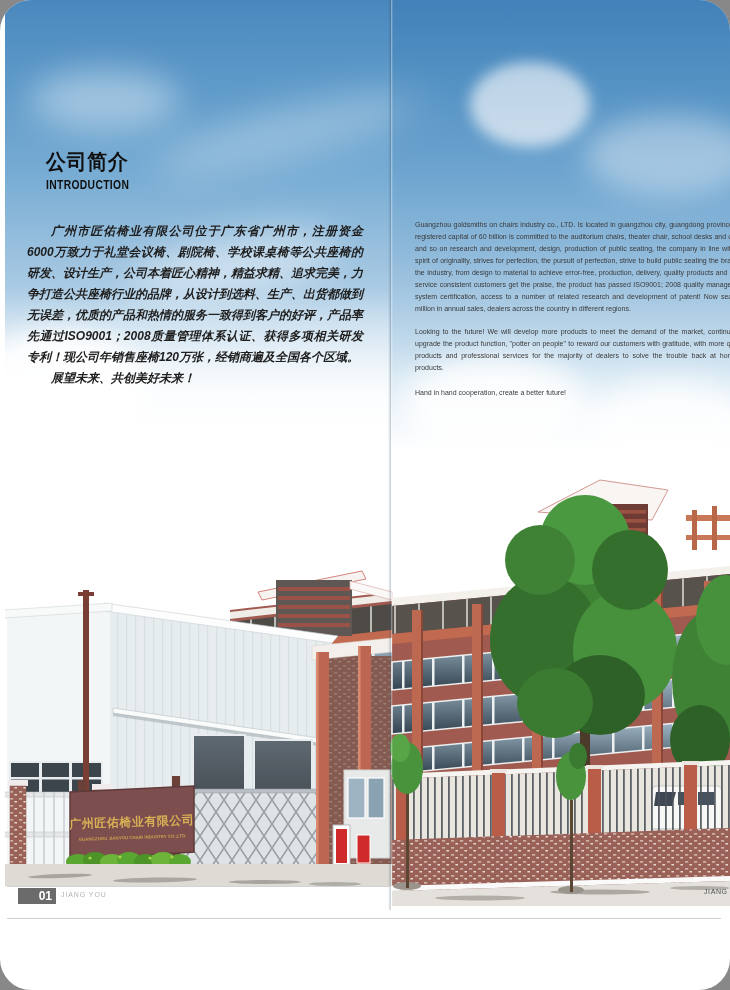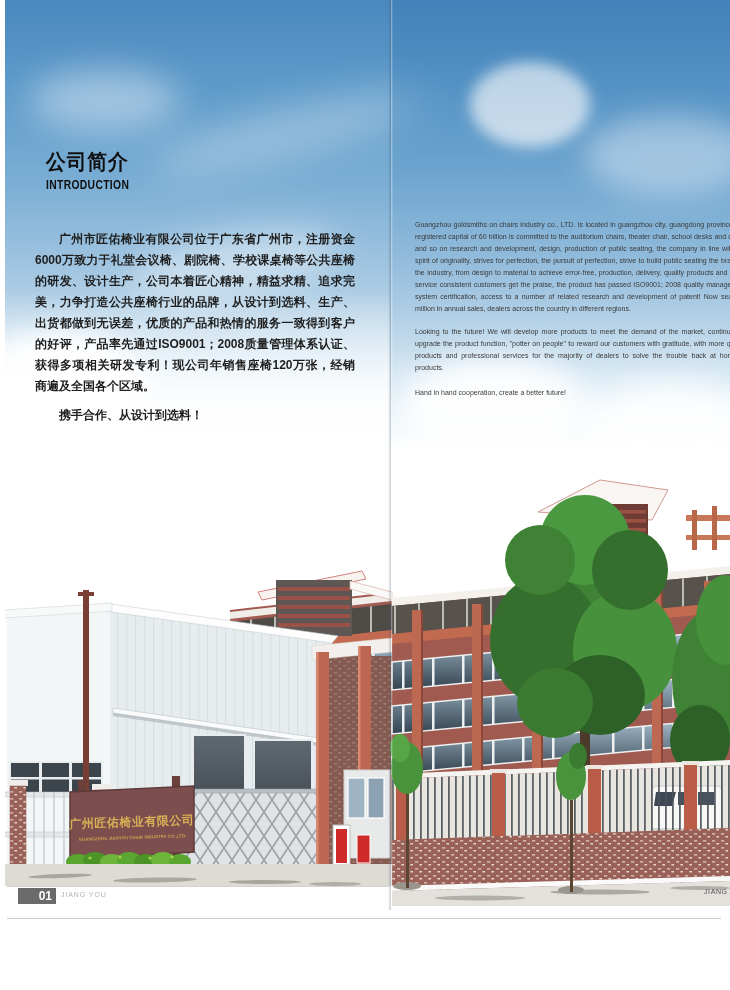--- a/index.html
+++ b/index.html
@@ -1,19 +1,20 @@
 <!DOCTYPE html>
 <html><head>
 <meta charset="utf-8">
 <style>
   html,body{margin:0;padding:0;background:#888;}
   .page{
     position:relative;width:730px;height:990px;margin:0 auto;
     background:#fff;overflow:hidden;
     font-family:"Liberation Sans",sans-serif;
+    border-radius:31px;
   }
   
   .sky{
     position:absolute;left:0;top:0;width:730px;height:470px;
     background:linear-gradient(180deg,#4a87bd 0%,#5e9ac9 18%,#79add4 38%,#a3c6e1 58%,#d7e8f3 80%,#ffffff 96%);
   }
   .cloud{position:absolute;background:#fff;border-radius:50%;}
   .c1{left:-30px;top:330px;width:180px;height:120px;filter:blur(13px);opacity:.96;}
   .c2{left:130px;top:235px;width:210px;height:60px;filter:blur(18px);opacity:.45;transform:rotate(-10deg);}
   .c3{left:30px;top:70px;width:150px;height:60px;filter:blur(17px);opacity:.4;}
@@ -45,21 +46,21 @@
   .title-block .sub{
     margin-top:2px;font-size:12px;font-weight:bold;letter-spacing:.4px;
     transform:scaleX(.86);transform-origin:left center;white-space:nowrap;
   }
   
   .cn-text{
     position:absolute;left:27px;top:221px;width:336px;
     font-size:12px;line-height:21px;font-weight:bold;color:#1e1e1e;
     text-align:justify;
   }
-  .cn-text p{margin:8px;text-indent:2em;}
+  .cn-text p{margin:0;text-indent:2em;font-style:italic;}
   .en-text{
     position:absolute;left:415px;top:219px;width:332px;
     font-size:7px;line-height:12px;color:#3a3a3a;text-align:justify;
   }
   .en-text p{margin:0;}
   .en-text p.gap1{margin-top:11px;}
   .en-text p.gap2{margin-top:13px;}
   
   svg.photo{position:absolute;left:0;top:440px;}
   
@@ -92,21 +93,21 @@
   <div class="sky-right-tint"></div>
   <div class="sky-left-fade"></div>
 
   <header class="title-block">
     <h1>公司简介</h1>
     <div class="sub">INTRODUCTION</div>
   </header>
 
   <section class="cn-text">
     <p>广州市匠佑椅业有限公司位于广东省广州市，注册资金6000万致力于礼堂会议椅、剧院椅、学校课桌椅等公共座椅的研发、设计生产，公司本着匠心精神，精益求精、追求完美，力争打造公共座椅行业的品牌，从设计到选料、生产、出货都做到无误差，优质的产品和热情的服务一致得到客户的好评，产品率先通过ISO9001；2008质量管理体系认证、获得多项相关研发专利！现公司年销售座椅120万张，经销商遍及全国各个区域。</p>
-    <p>携手合作、从设计到选料！</p>
+    <p>展望未来、共创美好未来！</p>
   </section>
 
   <section class="en-text">
     <p>Guangzhou goldsmiths on chairs industry co., LTD. Is located in guangzhou city, guangdong province, the registered capital of 60 billion is committed to the auditorium chairs, theater chair, school desks and chairs and so on research and development, design, production of public seating, the company in line with the spirit of originality, strives for perfection, the pursuit of perfection, strive to build public seating the brand of the industry, from design to material to achieve error-free, production, delivery, quality products and warm service consistent customers get the praise, the product has passed ISO9001; 2008 quality management system certification, access to a number of related research and development of patent! Now seat 1.2 million in annual sales, dealers across the country in different regions.</p>
     <p class="gap1">Looking to the future! We will develop more products to meet the demand of the market, continuously upgrade the product function, "potter on people" to reward our customers with gratitude, with more quality products and professional services for the majority of dealers to solve the trouble back at home of products.</p>
     <p class="gap2">Hand in hand cooperation, create a better future!</p>
   </section>
 
   <svg class="photo" width="730" height="470" viewBox="0 0 730 470">
     <defs>

